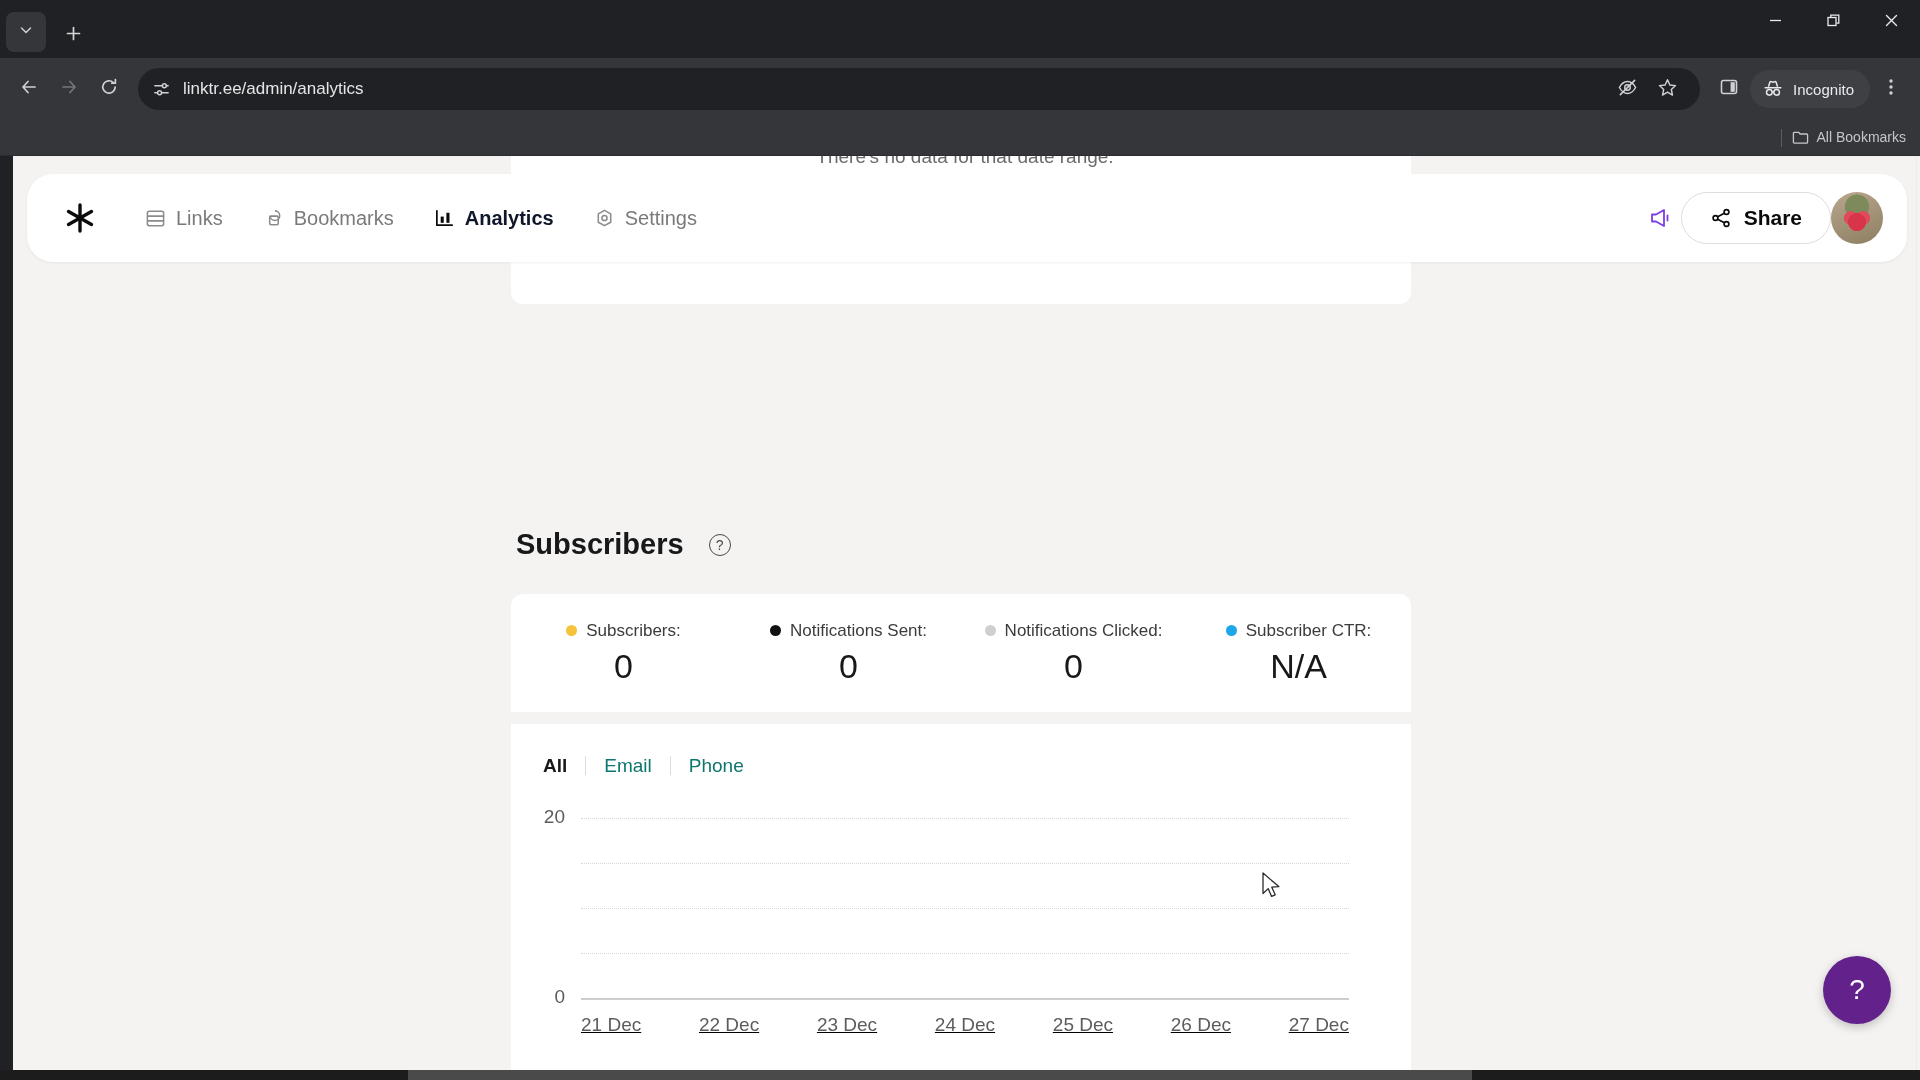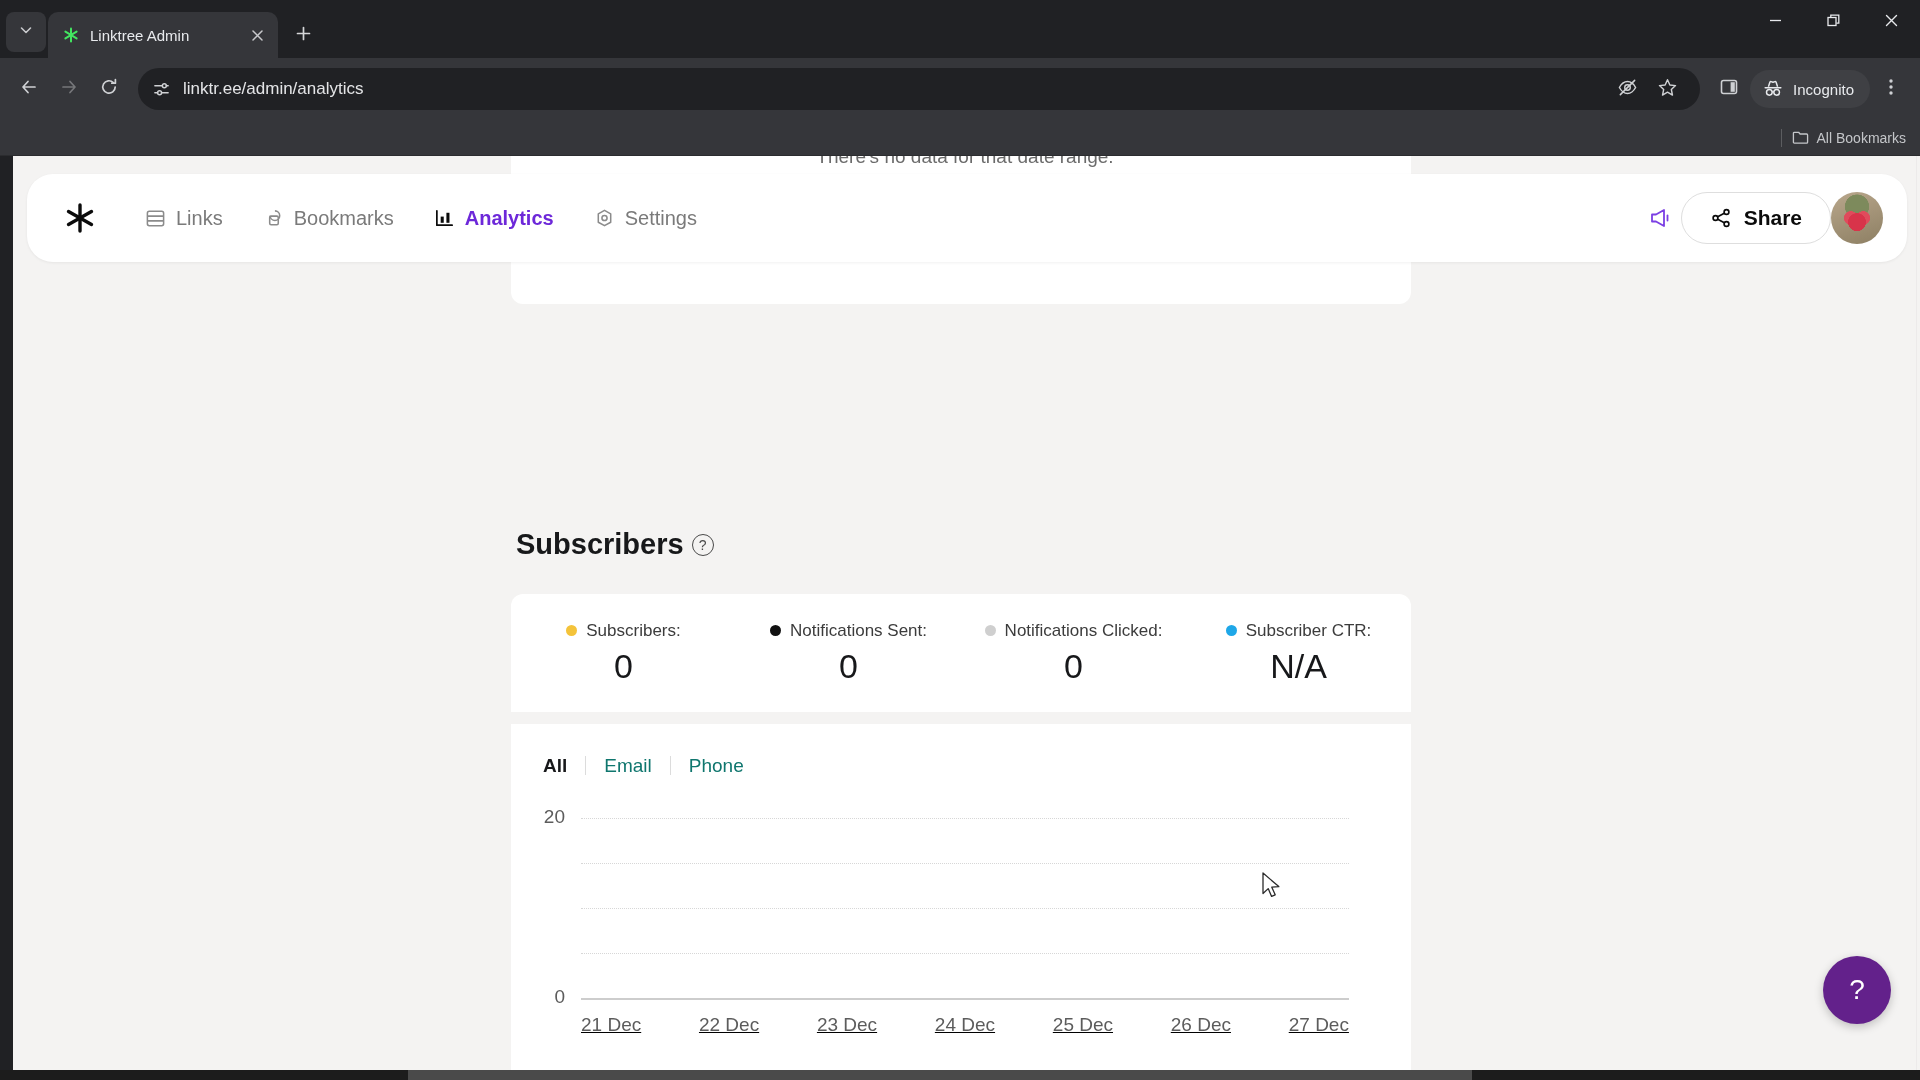--- a/index.html
+++ b/index.html
@@ -80,21 +80,21 @@
     color: #e8eaed; font-size: 15px; flex: none;
   }
 
   .bookmarkbar {
     height: 36px; background: #35363a;
     display: flex; align-items: center; justify-content: flex-end;
     padding: 0 14px; gap: 10px; border-bottom: 1px solid #2b2c2f;
   }
   .bm-sep { width: 1px; height: 18px; background: #5c5d60; }
   .bm-item {
-    display: flex; align-items: center; gap: 8px;
+    display: flex; align-items: flex-start; gap: 8px;
     color: #c4c6c9; font-size: 14px;
   }
 
   
   .viewport {
     position: absolute; left: 0; top: 156px;
     width: 1920px; height: 924px;
     background: #f4f3f2; overflow: hidden; margin-left: 13px;
   }
 
@@ -119,42 +119,42 @@
     z-index: 20;
     justify-content: flex-end;
   }
   .lt-logo { width: 46px; height: 46px; display:flex; align-items:center; justify-content:center; flex:none; }
   .lt-menu { display: flex; align-items: center; gap: 8px; margin-left: 26px; }
   .lt-menu-item {
     display: flex; align-items: center; gap: 10px;
     padding: 10px 16px; border-radius: 10px;
     color: #7a7a7a; font-size: 20px; white-space: nowrap;
   }
-  .lt-menu-item.active { color: #6d28d9; font-weight: bold; }
+  .lt-menu-item.active { color: #0f172a; font-weight: bold; }
   .lt-nav-right { margin-left: auto; display: flex; align-items: center; }
   .megaphone { width: 40px; height: 40px; display:flex; align-items:center; justify-content:center; color:#7b3fe4; }
   .share-btn {
     height: 52px; border-radius: 26px; border: 1px solid #dedede; background: #fff;
     display: flex; align-items: center; gap: 12px; padding: 0 28px;
     font-size: 21px; font-weight: bold; color: #0b0b0b; white-space: nowrap;
   }
   .avatar {
     width: 52px; height: 52px; border-radius: 50%; flex: none;
     background:
       radial-gradient(circle at 50% 58%, #d8344a 0 22%, transparent 23%),
       radial-gradient(circle at 38% 50%, #e04b5c 0 16%, transparent 17%),
       radial-gradient(circle at 62% 50%, #e04b5c 0 16%, transparent 17%),
       radial-gradient(circle at 50% 28%, #7d8a5c 0 26%, transparent 27%),
       linear-gradient(160deg, #b9a78c, #8d7f63);
   }
 
   
   .section-head {
     position: absolute; left: 503px; top: 372px;
-    display: flex; align-items: center; gap: 8px;
+    display: flex; align-items: center; gap: 25px;
   }
   .section-title { font-size: 29px; font-weight: bold; color: #17181a; }
   .help-ring {
     width: 22px; height: 22px; border-radius: 50%; border: 1.6px solid #4a4a4a;
     display: flex; align-items: center; justify-content: center;
     font-size: 14px; color: #4a4a4a; line-height: 1;
   }
 
   
   .stats-card {
@@ -248,37 +248,20 @@
 
   <div class="tabstrip">
     <div class="tabstrip-left-btn">
       <span>
         <svg width="16" height="16" viewBox="0 0 16 16">
             <path d="M3.5 6 L8 10.5 L12.5 6" stroke="currentColor" stroke-width="1.6" fill="none" stroke-linecap="round" stroke-linejoin="round"></path>
           </svg>
       </span>
     </div>
 
-    <div class="tab">
-      <span class="tab-favicon">
-        <svg width="16" height="16" viewBox="0 0 16 16">
-          <g stroke="#43e660" stroke-width="2" stroke-linecap="round">
-            <line x1="8" y1="1.5" x2="8" y2="14.5"></line>
-            <line x1="2.4" y1="4.6" x2="13.6" y2="11.4"></line>
-            <line x1="13.6" y1="4.6" x2="2.4" y2="11.4"></line>
-          </g>
-        </svg>
-      </span>
-      <span class="tab-title">Linktree Admin</span>
-      <span class="tab-close">
-        <svg width="13" height="13" viewBox="0 0 13 13">
-            <path d="M2 2 L11 11 M11 2 L2 11" stroke="currentColor" stroke-width="1.5" stroke-linecap="round"></path>
-          </svg>
-      </span>
-    </div>
 
     <div class="newtab-btn">
       <span>
         <svg width="17" height="17" viewBox="0 0 17 17">
             <path d="M8.5 2.5 V14.5 M2.5 8.5 H14.5" stroke="currentColor" stroke-width="1.7" stroke-linecap="round"></path>
           </svg>
       </span>
     </div>
 
     <div class="winctrls">

